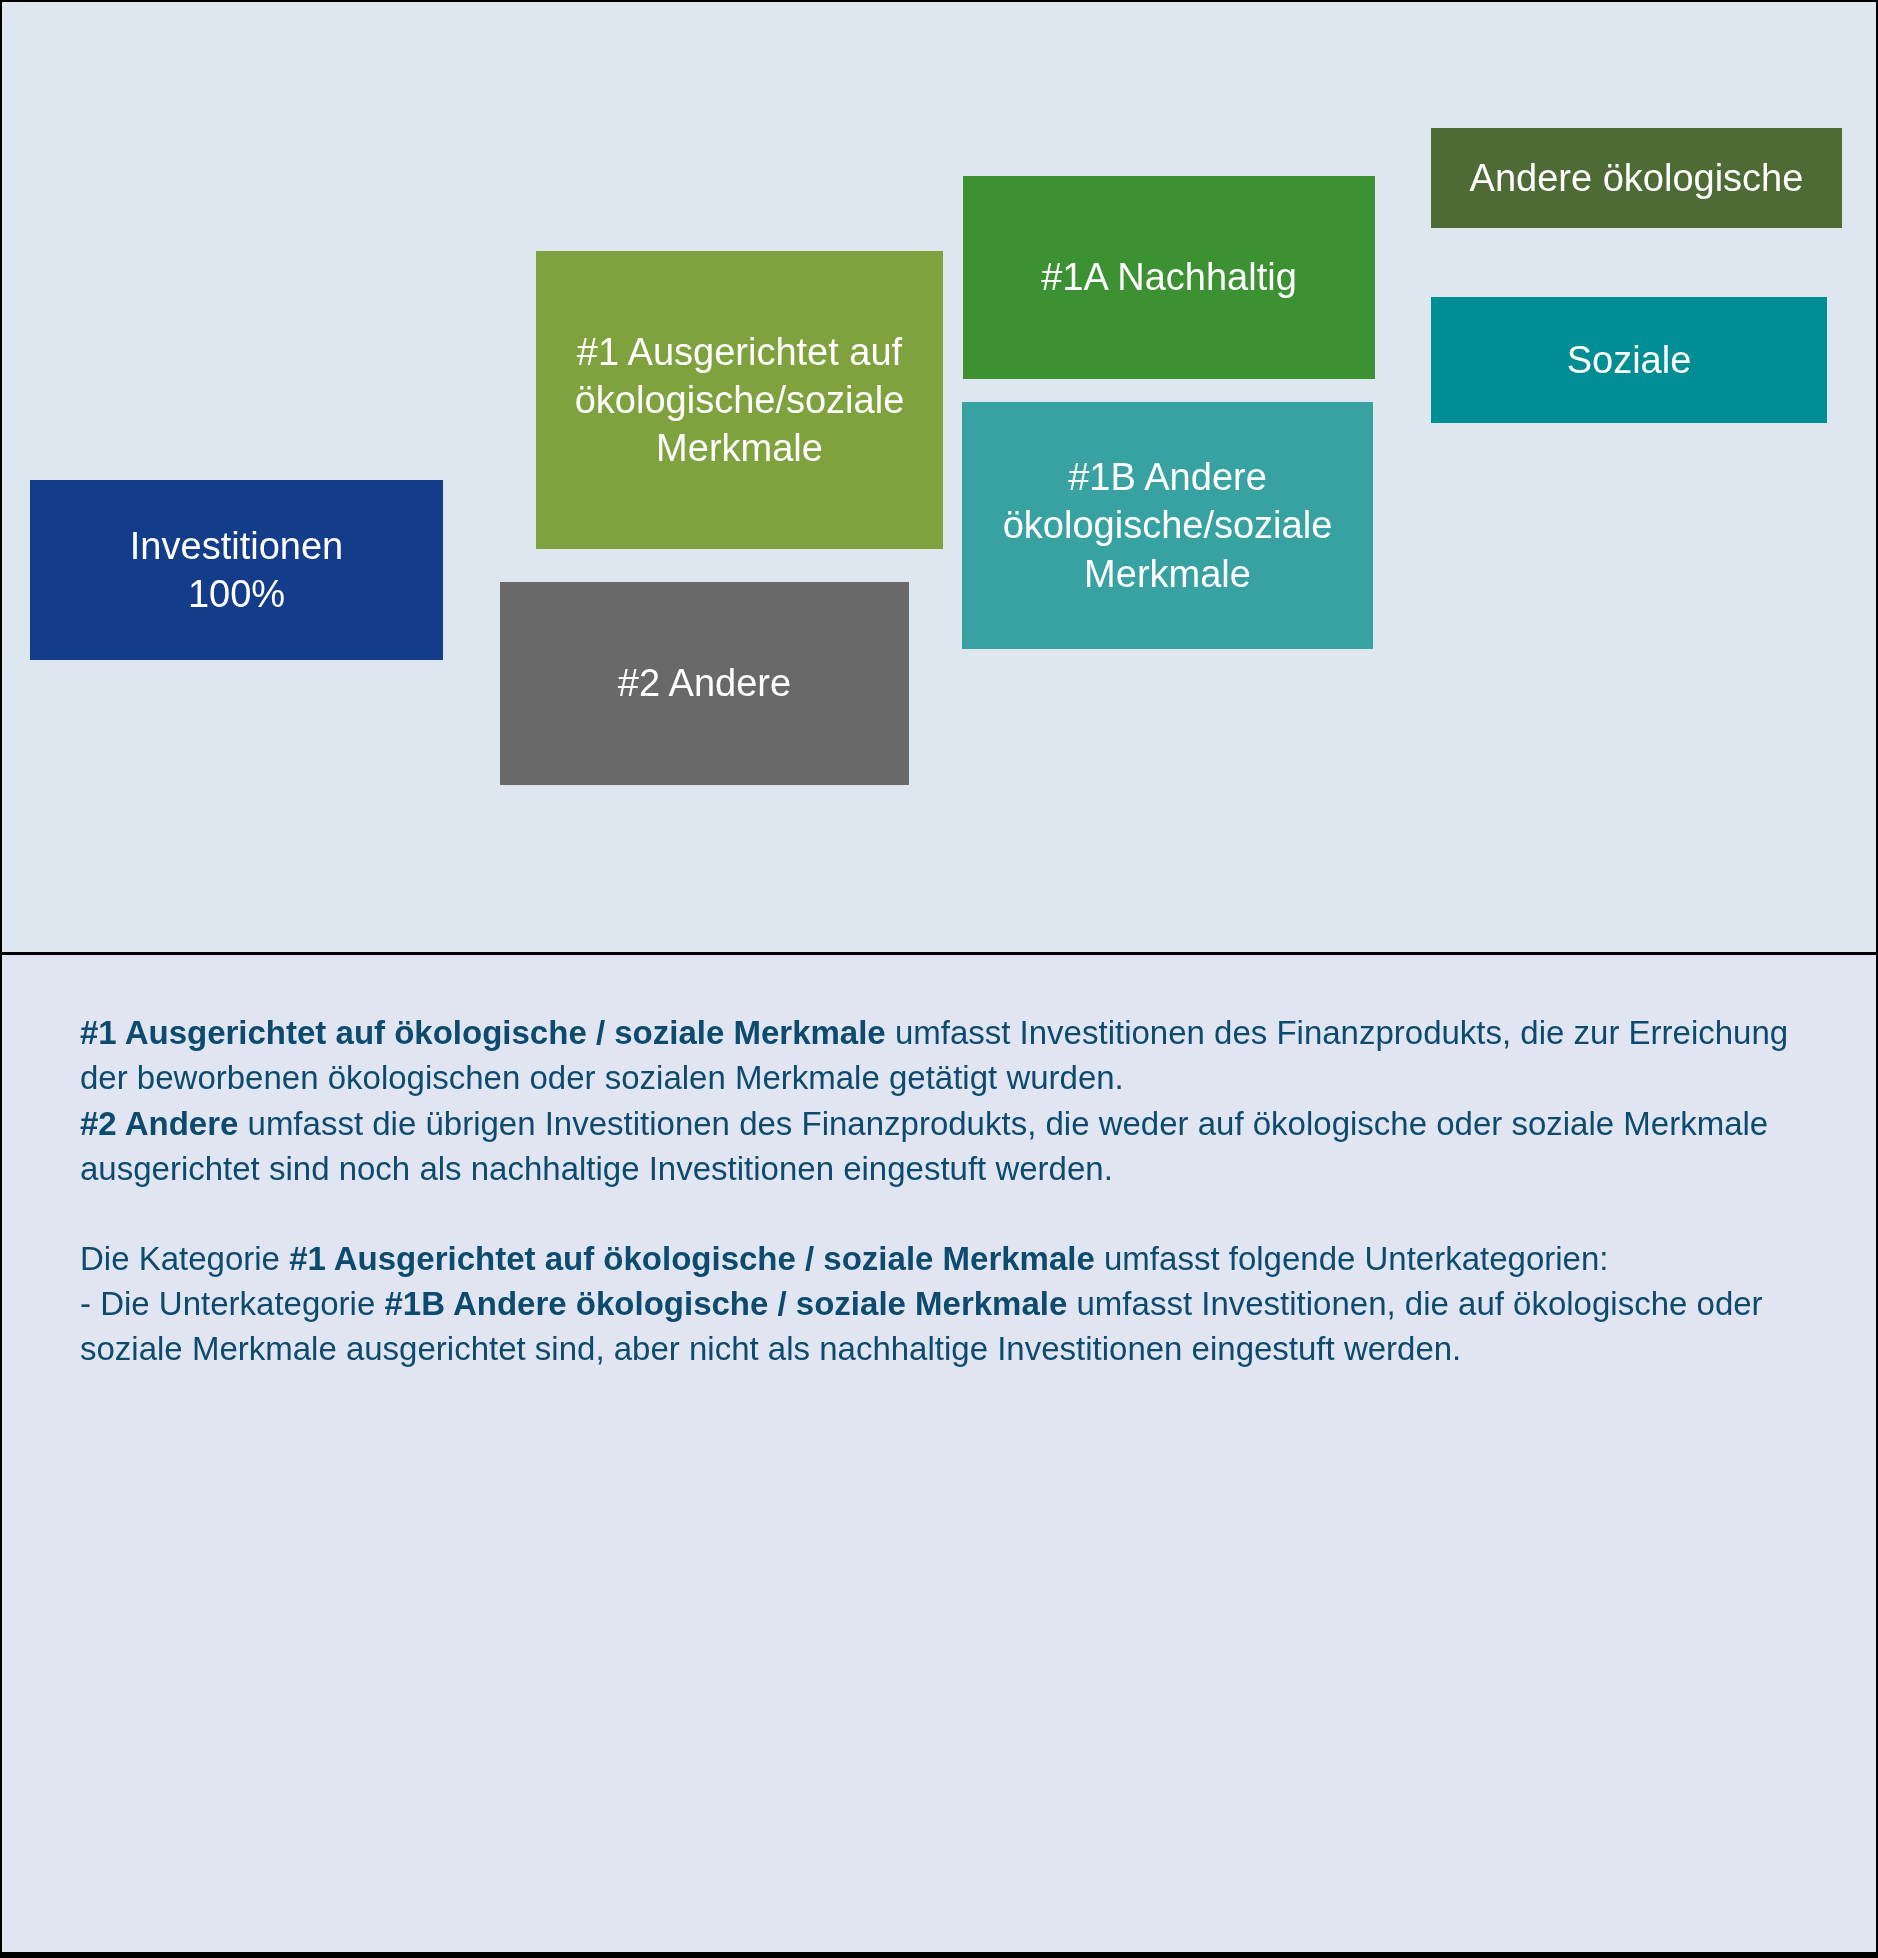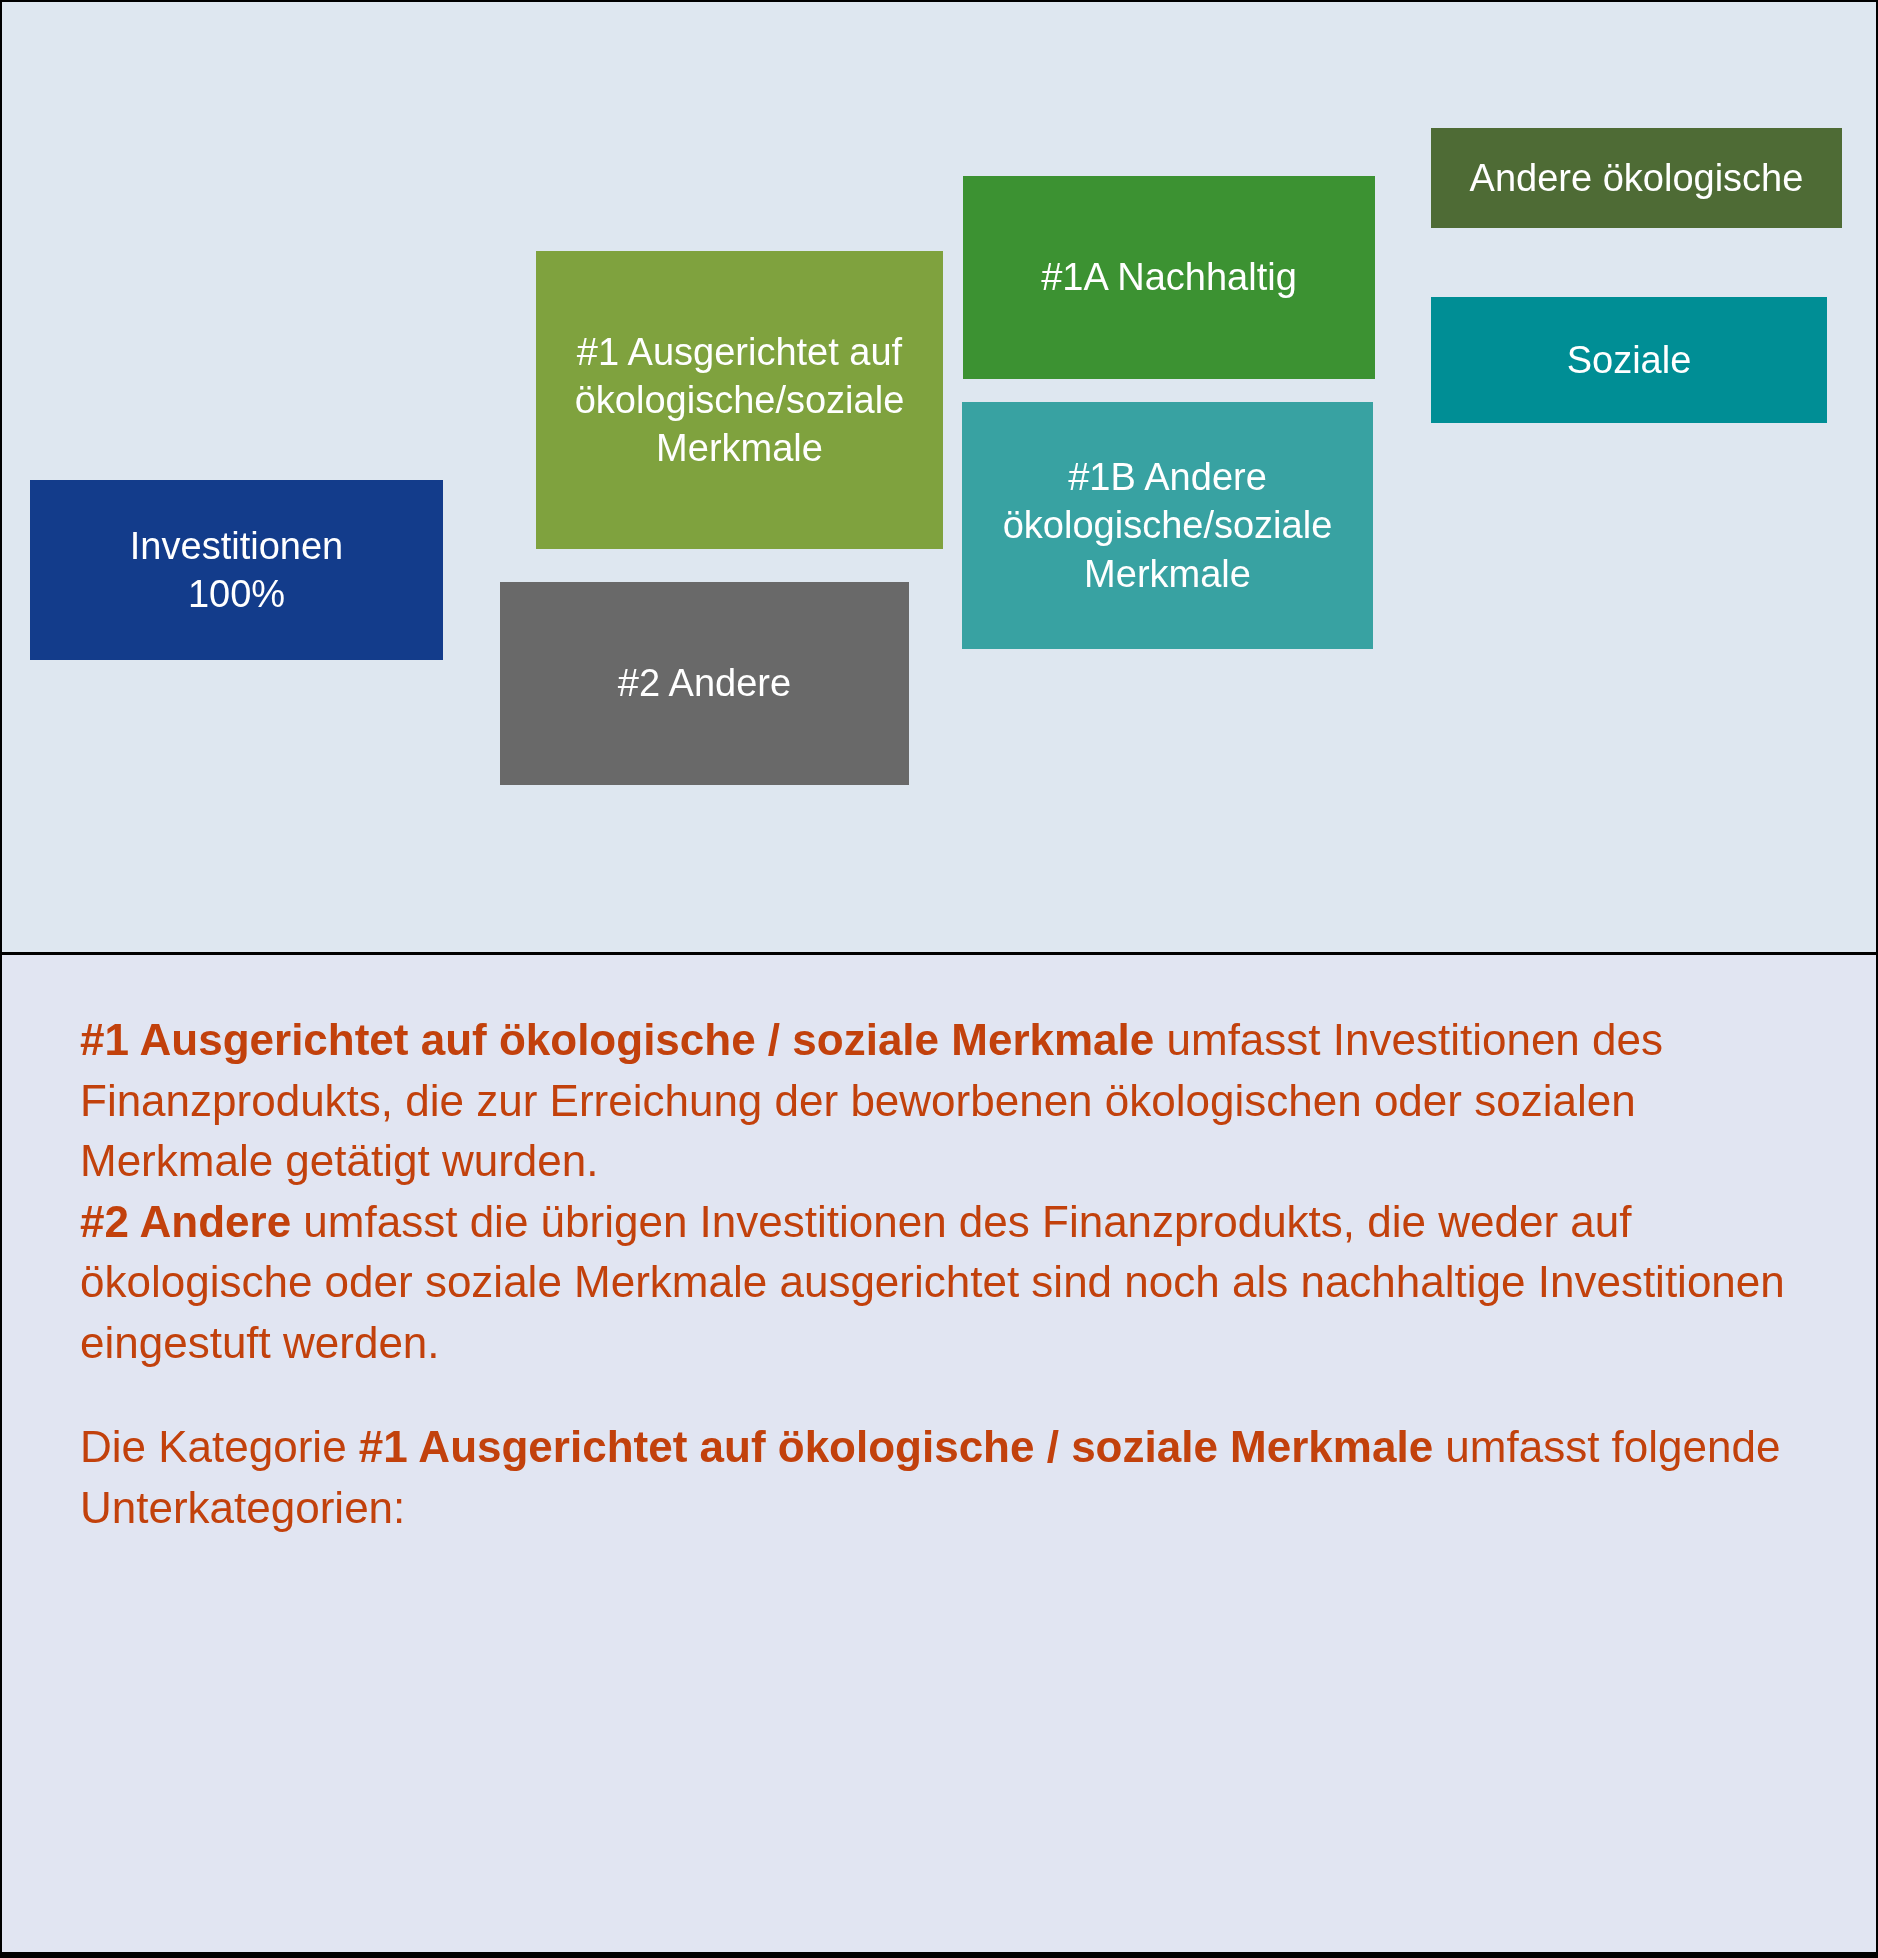--- a/index.html
+++ b/index.html
@@ -44,22 +44,22 @@
 
   
   .panel-legend {
     position: absolute;
     left: 0; top: 953px;
     width: 1878px; height: 1005px;
     background: #E1E5F2;
     border: 2.8px solid #000000;
     border-bottom-width: 6.5px;
     padding: 55px 72px 0 78px;
-    color: #c2410c;
-    font-size: 44px;
+    color: #0c4a6e;
+    font-size: 33px;
     line-height: 1.375;
   }
   .panel-legend p { margin: 0; }
   .panel-legend p.gap-small { margin-top: 44px; }
   .panel-legend p.gap-large { margin-top: 61px; }
   .panel-legend strong { font-weight: bold; }
 </style>
 </head>
 <body>
 
@@ -77,16 +77,17 @@
 ökologische/soziale
 Merkmale</div>
     <div class="box box-andere-oeko" style="background-color: rgb(78, 107, 53);">Andere ökologische</div>
     <div class="box box-soziale" style="background-color: rgb(0, 142, 149);">Soziale</div>
   </div>
 
   <div class="panel-legend">
     <p><strong>#1 Ausgerichtet auf ökologische / soziale Merkmale</strong><span> umfasst Investitionen des Finanzprodukts, die zur Erreichung der beworbenen ökologischen oder sozialen Merkmale getätigt wurden.</span></p>
     <p><strong>#2 Andere</strong><span> umfasst die übrigen Investitionen des Finanzprodukts, die weder auf ökologische oder soziale Merkmale ausgerichtet sind noch als nachhaltige Investitionen eingestuft werden.</span></p>
     <p class="gap-small"><span>Die Kategorie </span><strong>#1 Ausgerichtet auf ökologische / soziale Merkmale</strong><span> umfasst folgende Unterkategorien:</span></p>
+    <p><span>- Die Unterkategorie </span><strong>#1B Andere ökologische / soziale Merkmale</strong><span> umfasst Investitionen, die auf ökologische oder soziale Merkmale ausgerichtet sind, aber nicht als nachhaltige Investitionen eingestuft werden.</span></p>
   </div>
 
 </div>
 
 
 </body></html>

